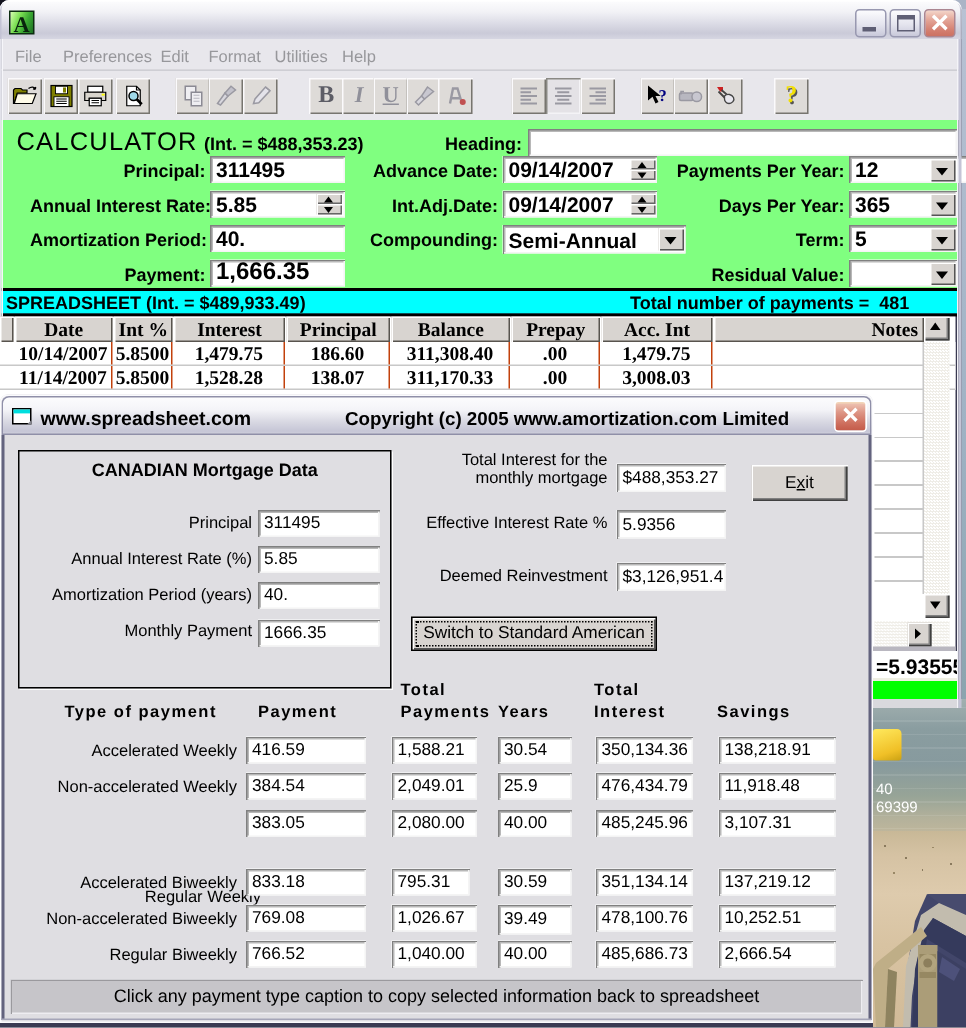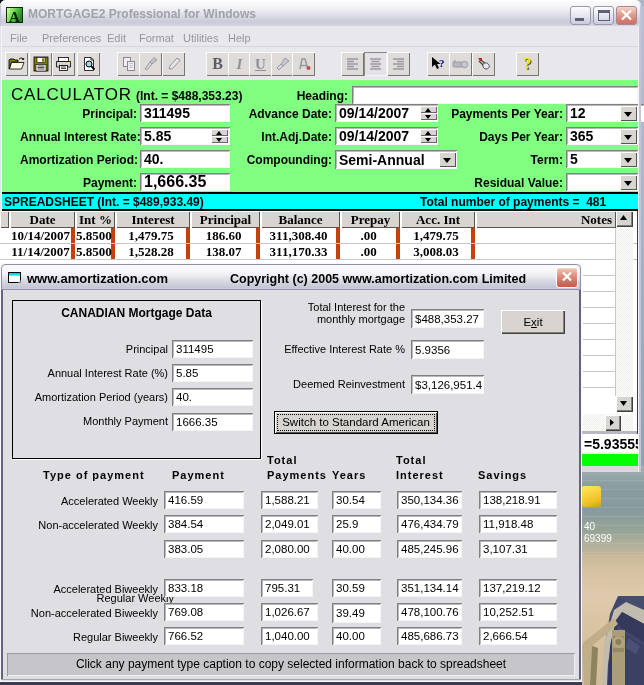--- a/index.html
+++ b/index.html
@@ -20,21 +20,21 @@
 .spin::after { top:7px; }
 
 .dda { position:absolute; width:17px; height:15px; background:#d8d4d0; box-shadow: inset 1px 1px 0 #fff, inset -1px -1px 0 #555; }
 .dda::after { content:""; position:absolute; left:4px; top:6px; width:0; height:0; border-left:4px solid transparent; border-right:4px solid transparent; border-top:5px solid #000; }
 .spin i { position:absolute; z-index:2; width:0; height:0; border-left:3px solid transparent; border-right:3px solid transparent; left:5px; }
 .spin .u { top:2px; border-bottom:4px solid #000; }
 .spin .d { top:9px; border-top:4px solid #000; }
 
 .hc { position:absolute; height:17px; background:#d8d4d0; box-shadow: inset 1px 1px 0 #fff, inset -1px -1px 0 #58544e; font-family:"Liberation Serif", serif; font-weight:bold; font-size:13px; text-align:center; line-height:17px; color:#000; }
 .dr { position:absolute; left:0; width:637px; height:16px; background:#fff; border-bottom:1px solid #c8c8c8; }
-.dr .dc { position:absolute; top:0; height:15px; font-family:"Liberation Serif", serif; font-weight:bold; font-size:13px; text-align:center; line-height:15px; color:#000; border-right:4px solid #c2410c; }
+.dr .dc { position:absolute; top:0; height:15px; font-family:"Liberation Serif", serif; font-weight:bold; font-size:13px; text-align:center; line-height:15px; color:#000; border-right:1px solid #c2410c; }
 
 .dt { font-size:11px; color:#000; }
 .dv { font-size:11.5px; color:#000; }
 .hd { font-size:11px; font-weight:bold; letter-spacing:1px; color:#000; }
 
 .tb { position:absolute; top:52px; width:23px; height:24px; background:#dedbd8; box-shadow: inset 1px 1px 0 #fbfafc, inset -1px -1px 0 #77756f; display:flex; align-items:center; justify-content:center; }
 .tb.prs { background:#e4e2e6; box-shadow: inset 1px 1px 0 #8a8984, inset -1px -1px 0 #f4f3f6; }
 </style>
 </head>
 <body>
@@ -69,21 +69,20 @@
 <div class="abs" style="left:0;top:0;width:5px;height:5px;background:#14141f;"></div>
 <div class="abs" style="left:636px;top:0;width:8px;height:6px;background:#aab4c6;"></div>
 
 <div class="abs" id="mainwin" style="left:0; top:0; width:641px; height:472px;">
 
   <div class="abs" style="left:0;top:0;width:641px;height:26px;border-radius:6px 6px 0 0;background:linear-gradient(#fdfdfe 0%, #f2f2f6 30%, #dcdce6 60%, #cacad8 85%, #d6d6e2 100%);box-shadow:inset 0 1px 0 #fff, inset 1px 0 0 #c3c3d4, inset -1px 0 0 #c3c3d4;"></div>
 
   <div class="abs" style="left:6px;top:7px;width:17px;height:16px;border:1px solid #0c2c10;background:linear-gradient(115deg,#d6ffb0 0%,#7ade52 35%,#3aa832 65%,#1c6e22 100%);text-align:center;">
     <span style="font-family:'Liberation Serif',serif;font-weight:bold;font-size:15px;line-height:14px;color:#09230d;">A</span>
   </div>
-  <div class="lbl" style="left:28px;top:7px;font-size:12px;font-weight:bold;color:#a1a1a9;">MORTGAGE2 Professional for Windows</div>
 
   <div class="abs" style="left:570px;top:6px;width:21px;height:19px;border-radius:3px;border:1px solid #9898b0;background:linear-gradient(#fcfcfe,#e4e4ee 55%,#c9c9da);">
       <div class="abs" style="left:4px;top:11px;width:9px;height:3px;background:#5e5e74;"></div>
     </div>
   <div class="abs" style="left:593px;top:6px;width:21px;height:19px;border-radius:3px;border:1px solid #9898b0;background:linear-gradient(#fcfcfe,#e4e4ee 55%,#c9c9da);">
       <div class="abs" style="left:4px;top:3px;width:12px;height:11px;border:1px solid #5e5e74;border-top-width:3px;"></div>
     </div>
   <div class="abs" style="left:616px;top:6px;width:21px;height:19px;border-radius:3px;border:1px solid #ab8691;background:linear-gradient(#f4d6ca 0%,#e2a294 40%,#d37d6e 80%,#cc7263 100%);">
     <svg width="19" height="17">
         <path d="M5 3.5 L14 12.5 M14 3.5 L5 12.5" stroke="#fff" stroke-width="2.2"></path>
@@ -350,21 +349,21 @@
 
 <div class="abs" id="dialog" style="left:0; top:263px; width:582px; height:419px;">
   <div class="abs" style="left:0;top:0;width:582px;height:419px;border-radius:5px 5px 0 0;background:#dfdee2;box-shadow:inset 0 0 0 1px #fbfbfd;"></div>
 
   <div class="abs" style="left:1px;top:1px;width:580px;height:26px;border-radius:5px 5px 0 0;background:linear-gradient(#fdfdfe 0%, #f4f4f8 35%, #d9d9e3 65%, #c6c6d6 90%, #d2d2de 100%);box-shadow:inset 0 0 0 1px #8f8fa8;"></div>
   <svg class="abs" style="left:8px;top:9px;" width="14" height="12">
     <rect x="0.5" y="0.5" width="12" height="10" fill="#fff" stroke="#000"></rect>
     <rect x="1" y="1" width="11" height="2.6" fill="#00dede"></rect>
     <path d="M10 11 L13 11 L13 8 Z" fill="#8a8a92"></path>
   </svg>
-  <div class="lbl" style="left:27px;top:8px;font-size:13px;font-weight:bold;color:#000;">www.amortization.com</div>
+  <div class="lbl" style="left:27px;top:8px;font-size:13px;font-weight:bold;color:#000;">www.spreadsheet.com</div>
   <div class="lbl" style="left:230px;top:8.5px;font-size:12.5px;font-weight:bold;color:#000;">Copyright (c) 2005 www.amortization.com Limited</div>
   <div class="abs" style="left:556px;top:4px;width:22px;height:21px;border-radius:3px;border:1px solid #fff;background:linear-gradient(#f0c9b8 0%,#dd9484 38%,#cd6c5b 78%,#c45b4a 100%);box-shadow:inset 0 1px 0 #f2d5b8;">
     <svg width="20" height="19">
         <path d="M6 4.5 L14 12.5 M14 4.5 L6 12.5" stroke="#fff" stroke-width="2.2"></path>
       </svg>
   </div>
 
   <div class="abs" style="left:1px;top:27px;width:2px;height:390px;background:#63637e;"></div>
   <div class="abs" style="left:579px;top:27px;width:2px;height:390px;background:#63637e;"></div>
   <div class="abs" style="left:1px;top:416px;width:580px;height:1px;background:#a5a5b8;"></div>

